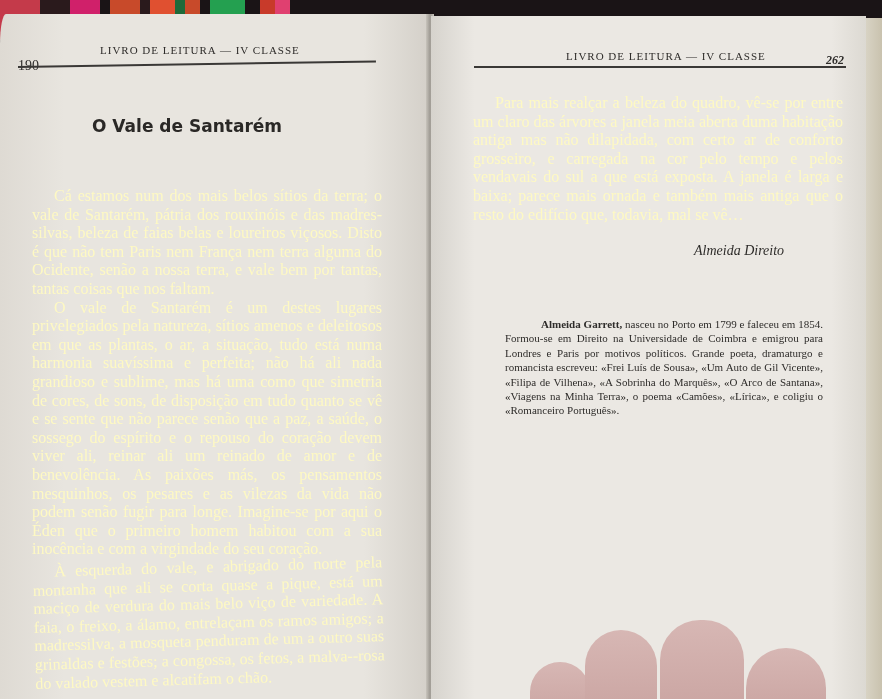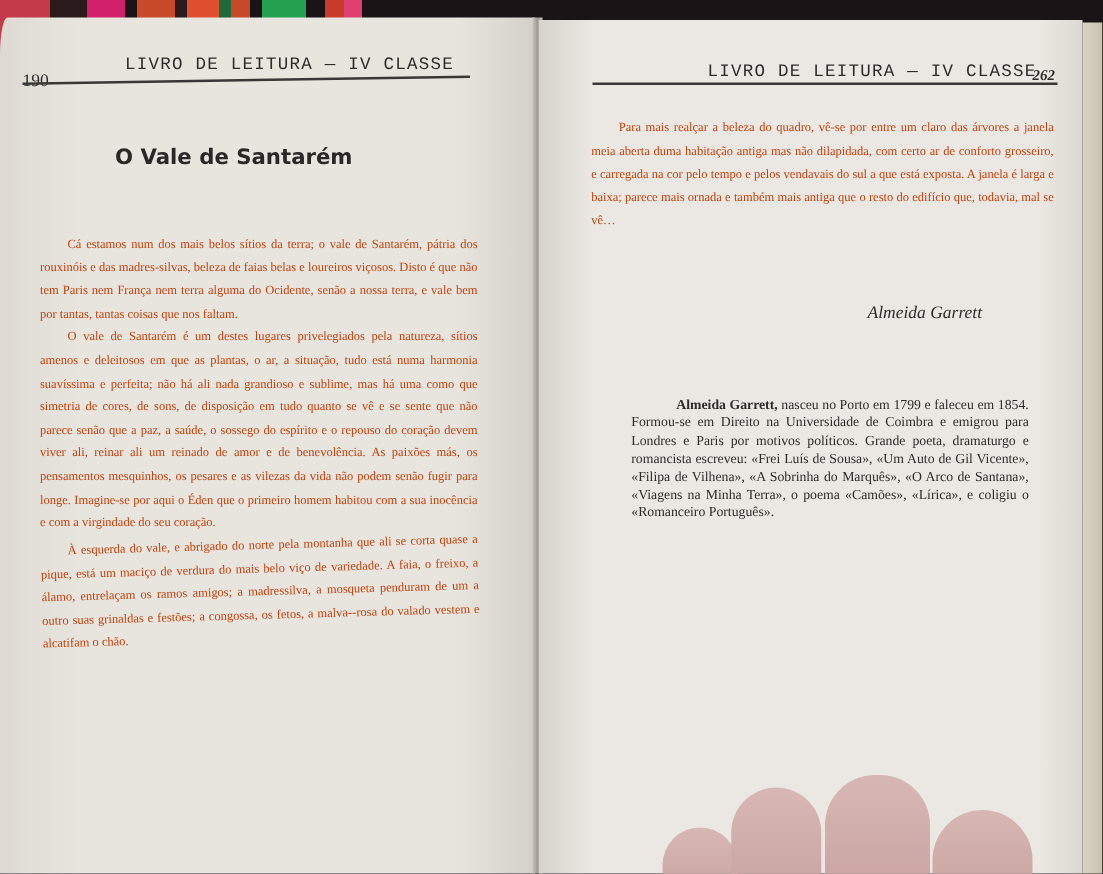--- a/index.html
+++ b/index.html
@@ -32,32 +32,32 @@
   }
   .page-edge {
     position:absolute; left:866px; top:18px; width:16px; height:681px;
     background:linear-gradient(90deg,#d8d3c4,#c9c2ae);
   }
   .gutter {
     position:absolute; left:426px; top:14px; width:8px; height:685px;
     background:linear-gradient(90deg,#c8c4bc,#9e9a93,#c8c4bc);
   }
   .running-head {
-    position:absolute; font-size:14px; letter-spacing:1px; color:#2e2c2a;font-family:Liberation Mono, monospace;
+    position:absolute; font-size:11px; letter-spacing:1px; color:#2e2c2a;
   }
   .page-num { position:absolute; font-size:14px; color:#2e2c2a; }
   .rule { position:absolute; height:2px; background:#3a3836; }
   .title {
     position:absolute; left:92px; top:116px;
     font-family:"DejaVu Sans", "Liberation Sans", sans-serif;
     font-weight:bold; font-size:17px; color:#2a2826;
   }
   .text {
-    position:absolute; font-size:10px; line-height:18.6px; text-align:justify;
-    color:#c2410c;
+    position:absolute; font-size:16px; line-height:18.6px; text-align:justify;
+    color:#fef9c3;
   }
   .text p { margin:0; text-indent:22px; }
   .author {
     position:absolute; left:694px; top:243px; font-style:italic; font-size:14px; color:#2e2c2a;
   }
   .bio {
     position:absolute; left:505px; top:317px; width:318px;
     font-size:11px; line-height:14.4px; text-align:justify; color:#2e2c2a;
   }
   .bio b { font-weight:bold; }
@@ -89,21 +89,21 @@
 </div>
 
 <span class="running-head" style="left:566px;top:50px;">LIVRO DE LEITURA — IV CLASSE</span>
 <span class="page-num" style="left:826px;top:53px;font-style:italic;font-weight:bold;font-size:12px;">262</span>
 <div class="rule" style="left:474px;top:66px;width:372px;"></div>
 
 <div class="text" style="left:473px;top:94px;width:370px;">
   <p>Para mais realçar a beleza do quadro, vê-se por entre um claro das árvores a janela meia aberta duma habitação antiga mas não dilapidada, com certo ar de conforto grosseiro, e carregada na cor pelo tempo e pelos vendavais do sul a que está exposta. A janela é larga e baixa; parece mais ornada e também mais antiga que o resto do edifício que, todavia, mal se vê…</p>
 </div>
 
-<div class="author">Almeida Garrett</div>
+<div class="author">Almeida Direito</div>
 
 <div class="bio">
   <span style="display:inline-block;width:36px;"></span><b>Almeida Garrett,</b><span> nasceu no Porto em 1799 e faleceu em 1854. Formou-se em Direito na Universidade de Coimbra e emigrou para Londres e Paris por motivos políticos. Grande poeta, dramaturgo e romancista escreveu: «Frei Luís de Sousa», «Um Auto de Gil Vicente», «Filipa de Vilhena», «A Sobrinha do Marquês», «O Arco de Santana», «Viagens na Minha Terra», o poema «Camões», «Lírica», e coligiu o «Romanceiro Português».</span>
 </div>
 
 <div class="hand" style="left:530px;top:662px;width:60px;height:60px;"></div>
 <div class="hand" style="left:585px;top:630px;width:72px;height:90px;"></div>
 <div class="hand" style="left:660px;top:620px;width:84px;height:100px;"></div>
 <div class="hand" style="left:746px;top:648px;width:80px;height:70px;"></div>
 

